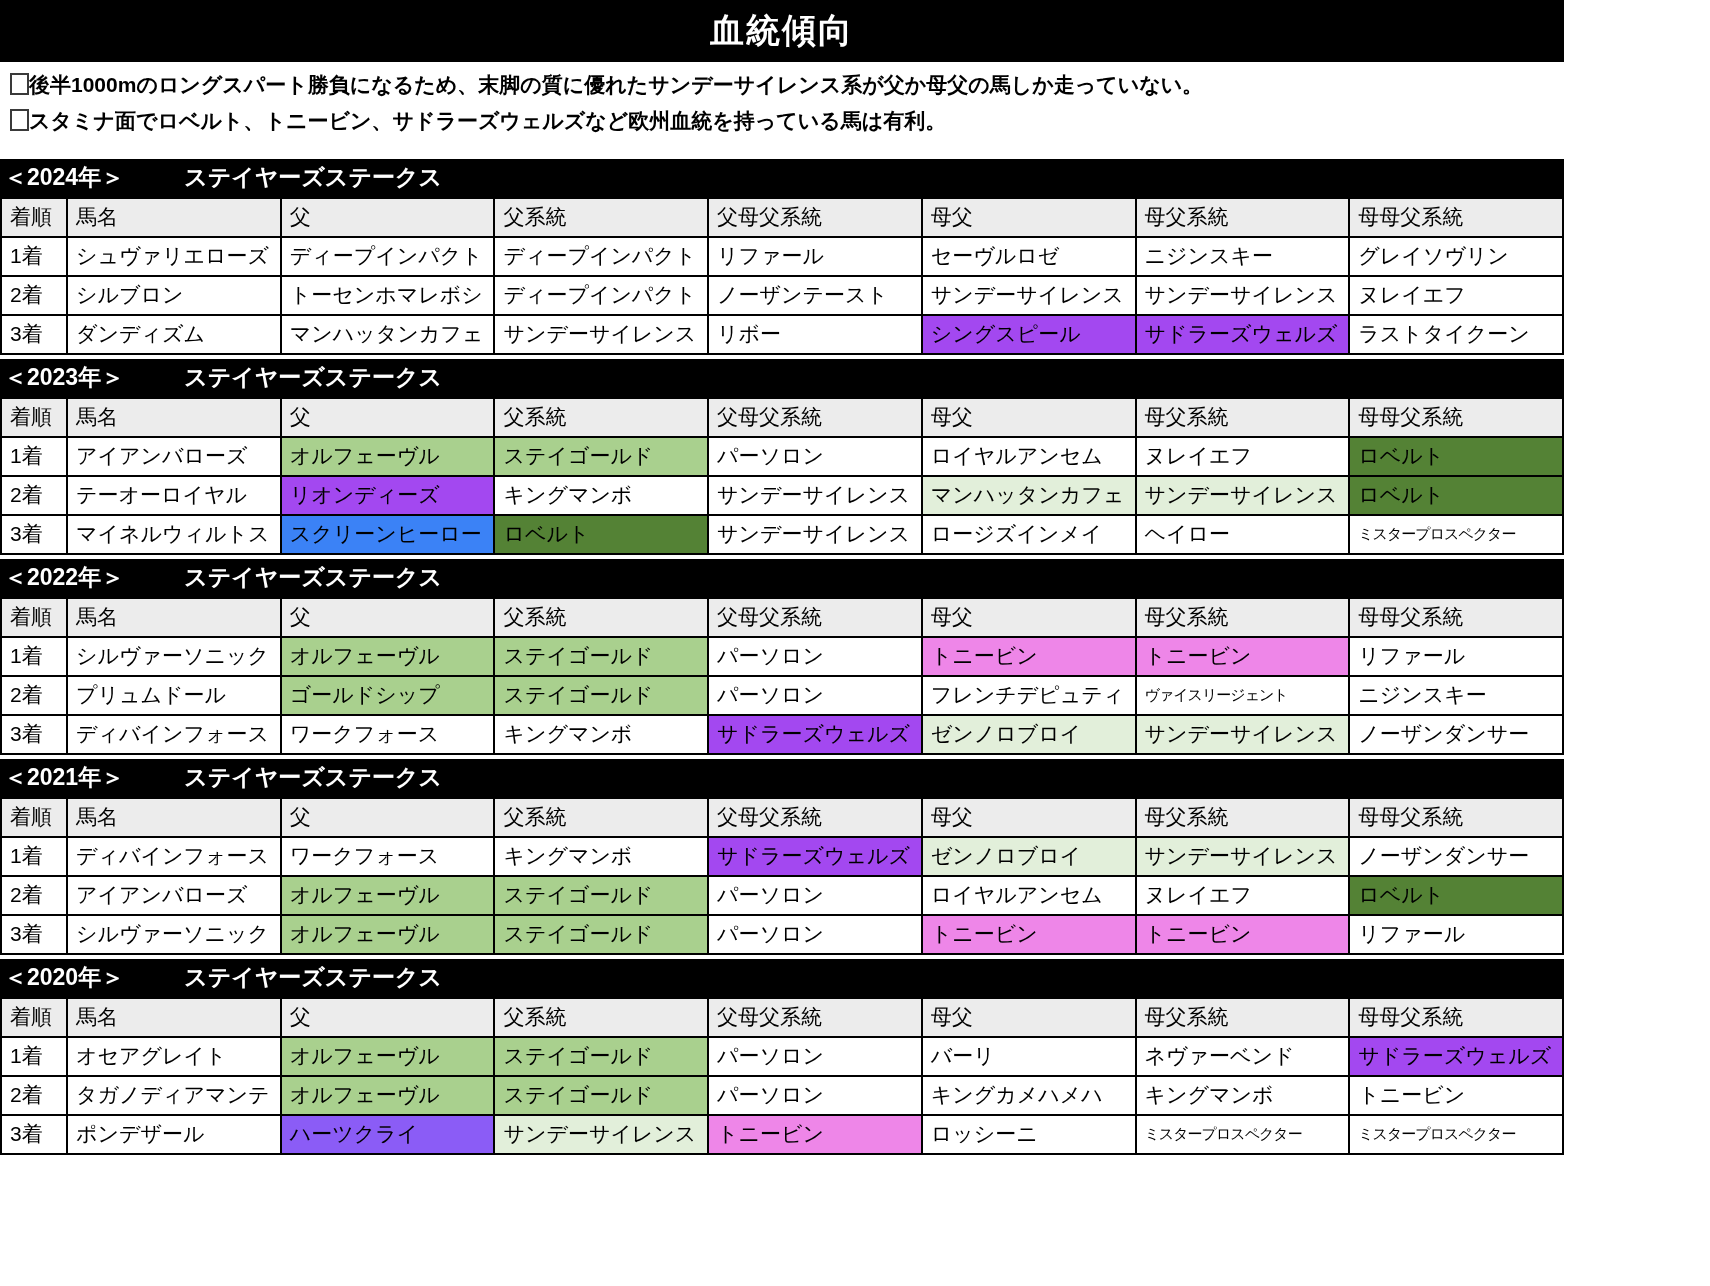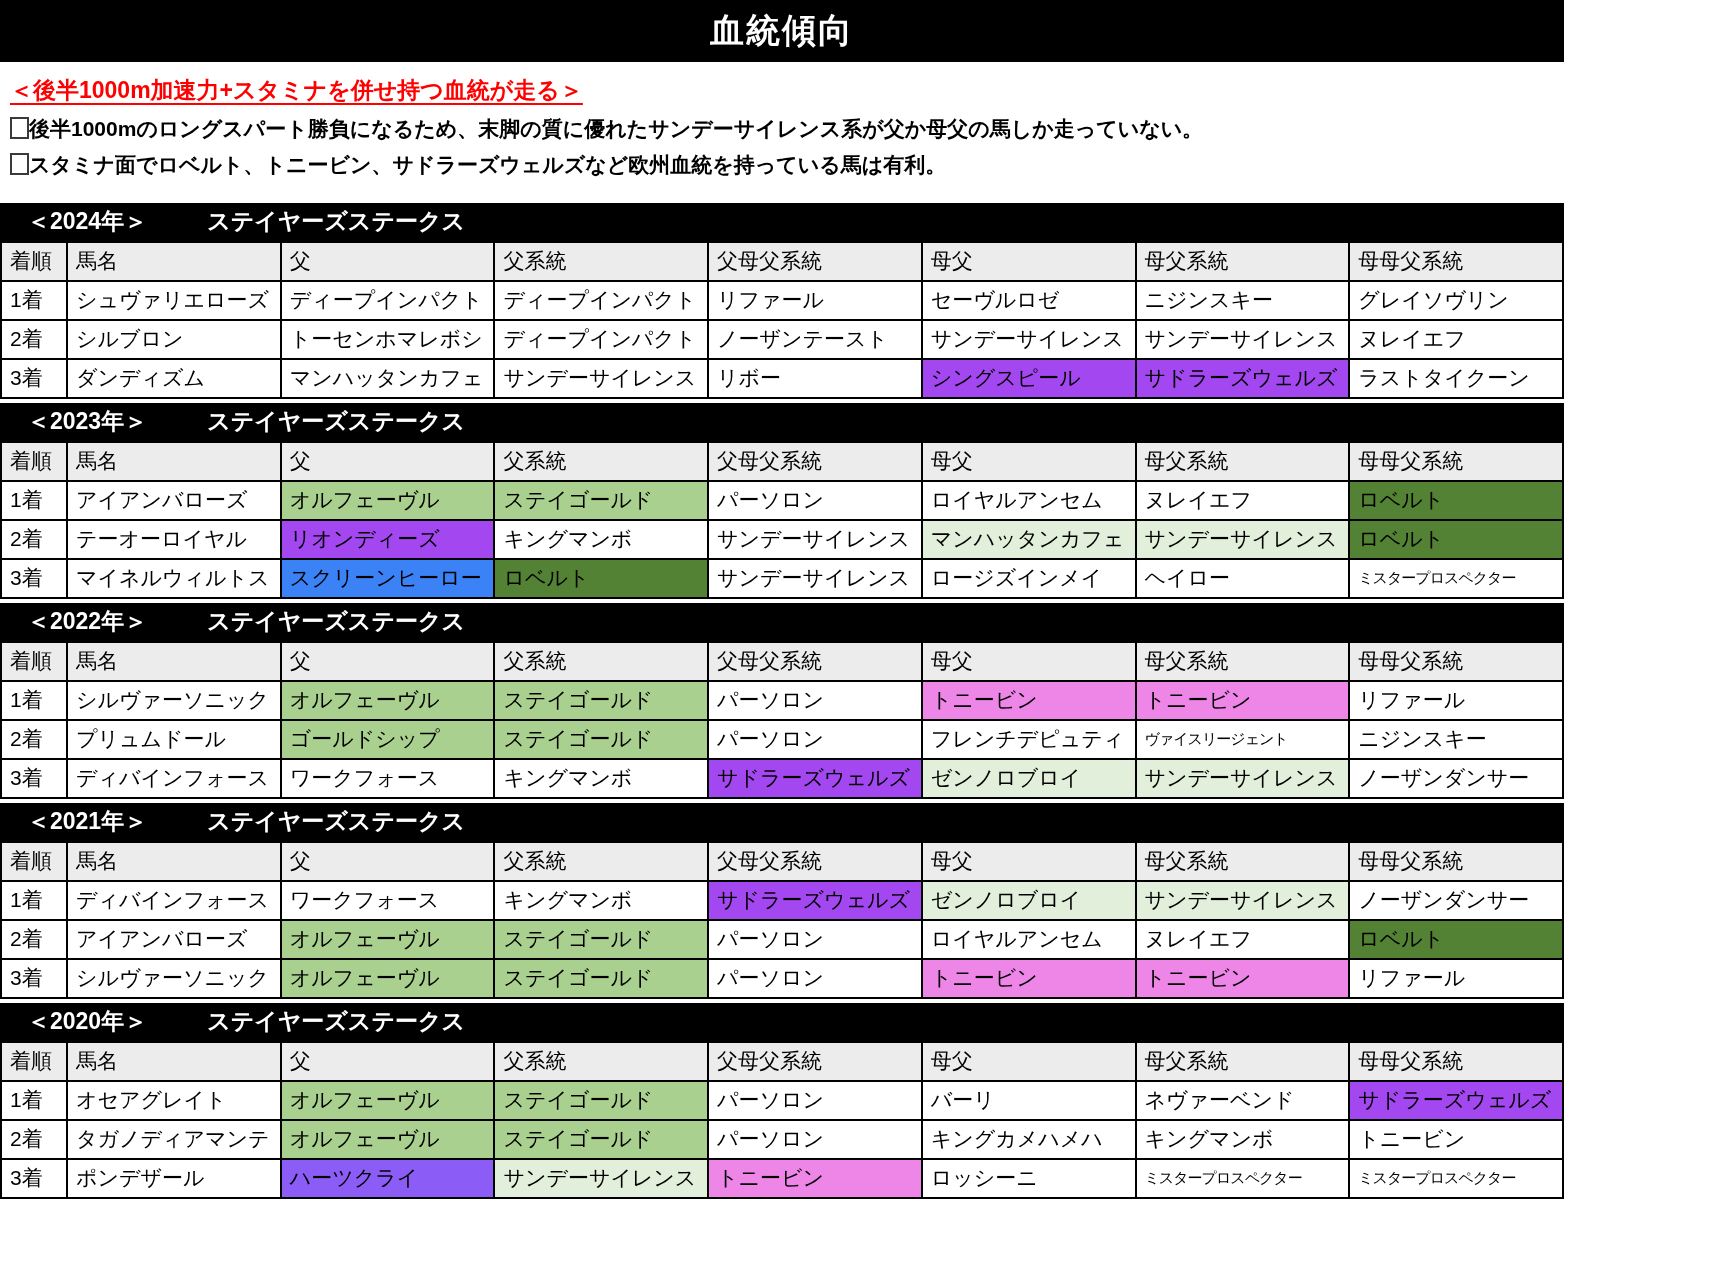--- a/index.html
+++ b/index.html
@@ -30,21 +30,21 @@
   }
   .checkbox {
     flex:none; width:19px; height:22px; margin-top:1px;
     border:2px solid #3a3a3a; background:#fff;
   }
 
   .year-section { margin-top:4px; }
   .section-header {
     height:38px; background:#000; color:#fff;
     display:flex; align-items:center; gap:60px;
-    padding:0 27px; font-size:23px; font-weight:700;
+    padding:0 4px; font-size:23px; font-weight:700;
   }
 
   table { width:100%; border-collapse:collapse; table-layout:fixed; }
   col.rank-col { width:66px; }
   th, td {
     border:2px solid #000;
     height:39px; padding:2px 8px;
     font-size:21px; font-weight:400; text-align:left;
     white-space:nowrap; overflow:hidden;
   }
@@ -53,21 +53,20 @@
 </style>
 </head>
 <body>
 
 <div class="page">
 
   <header class="titlebar">
     <h1>血統傾向</h1>
   </header>
 
-  <div class="heading">＜後半1000m加速力+スタミナを併せ持つ血統が走る＞</div>
 
   <div class="bullet-list">
       <div class="bullet">
         <span class="checkbox"></span>
         <span>後半1000mのロングスパート勝負になるため、末脚の質に優れたサンデーサイレンス系が父か母父の馬しか走っていない。</span>
       </div>
       <div class="bullet">
         <span class="checkbox"></span>
         <span>スタミナ面でロベルト、トニービン、サドラーズウェルズなど欧州血統を持っている馬は有利。</span>
       </div>

